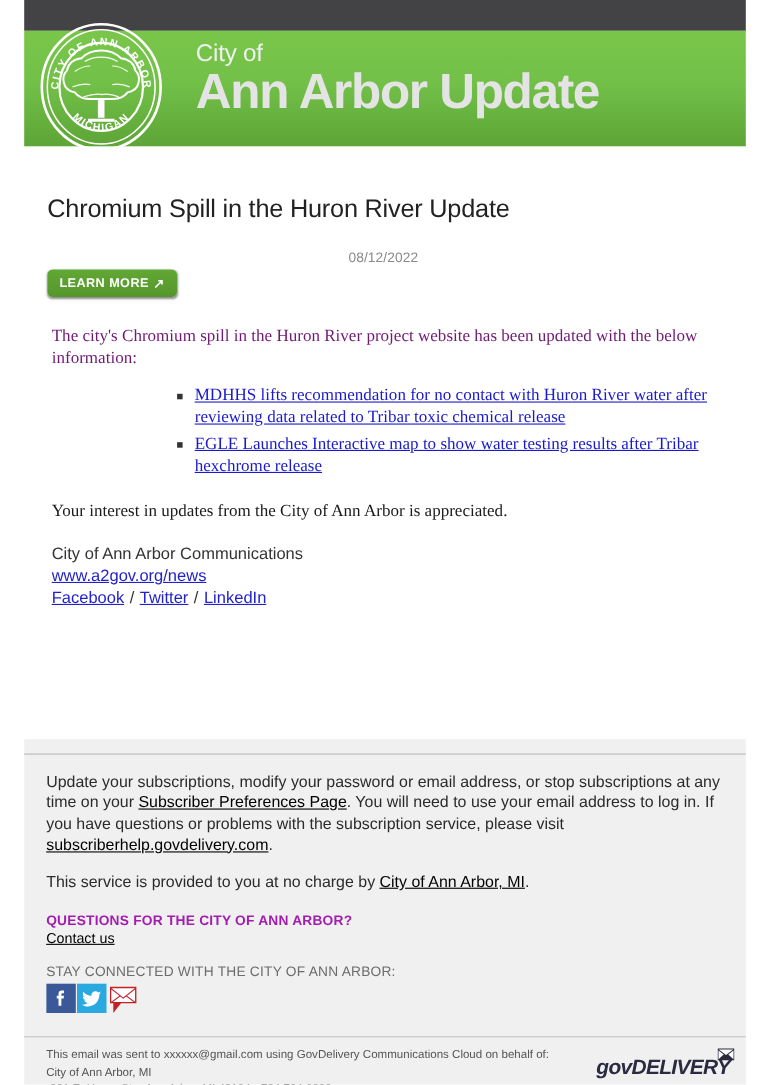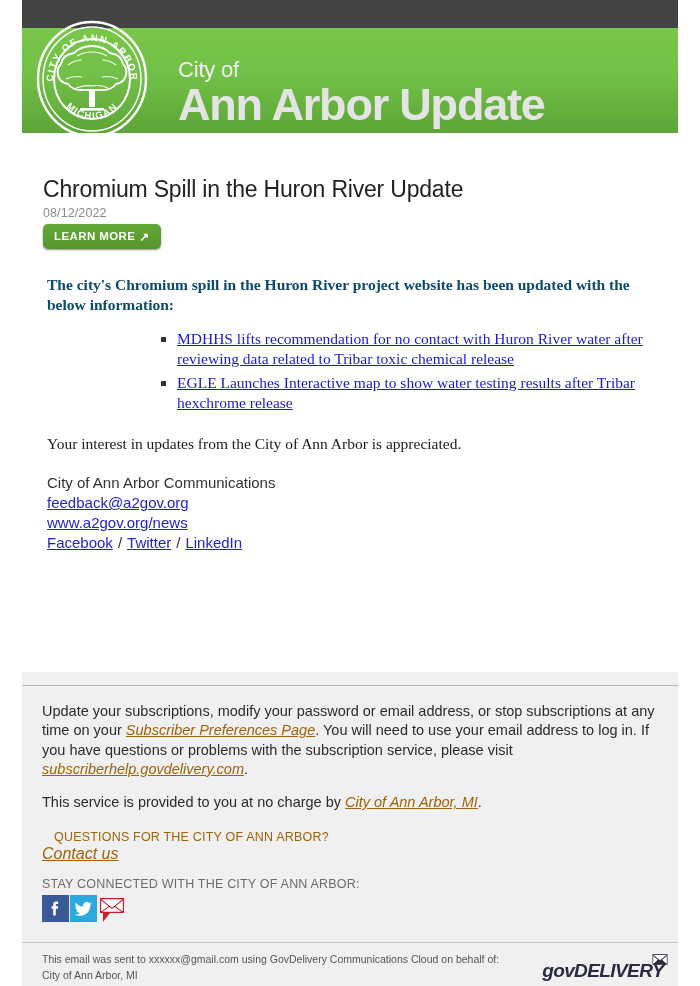--- a/index.html
+++ b/index.html
@@ -36,21 +36,20 @@
     width: 656px;
     height: 105px;
     background: linear-gradient(to bottom, #79c64a 0%, #72c048 45%, #5da537 100%);
   }
   .banner-text {
     position: absolute;
     left: 178px;
     top: 37px;
     color: #e9e9e9;
     line-height: 1;
-    margin-top: 22px;
   }
   .banner-small {
     display: block;
     font-size: 22px;
     font-weight: normal;
     letter-spacing: -0.2px;
     margin-bottom: 1px;
     color: #f0f0f0;
   }
   .banner-big {
@@ -83,24 +82,25 @@
   }
   h1.title {
     margin: 0;
     font-size: 23px;
     font-weight: normal;
     color: #222222;
     letter-spacing: -0.2px;
     font-family: "Liberation Sans", sans-serif;
   }
   .date {
-    margin-top: 3px;
+    margin-top: 24px;
     font-size: 12.5px;
     color: #8a8a8a;
     letter-spacing: 0.1px;
+    text-align: center;
   }
   .learn-more {
     display: inline-block;
     margin-top: 4px;
     padding: 5px 11px 6px 11px;
     background: linear-gradient(to bottom, #62a834 0%, #55962c 100%);
     border-radius: 5px;
     color: #ffffff;
     font-size: 11.5px;
     font-weight: bold;
@@ -112,25 +112,24 @@
   .learn-more .arrow {
     display: inline-block;
     margin-left: 4px;
     font-size: 12px;
     transform: translateY(0.5px);
   }
 
   p.serif {
     font-family: "Liberation Serif", "DejaVu Serif", serif;
     font-size: 15.5px;
-    color: #0c4a6e;
+    color: #701a75;
     line-height: 1.28;
     margin: 26px 0 12px 4px;
     max-width: 620px;
-    font-weight: bold;
   }
   ul.links {
     font-family: "Liberation Serif", "DejaVu Serif", serif;
     font-size: 15.5px;
     line-height: 1.3;
     margin: 14px 0 0 0;
     padding-left: 118px;
     list-style: none;
     max-width: 640px;
   }
@@ -191,34 +190,34 @@
     padding: 16px 20px 0 20px;
   }
   .footer p {
     margin: 0 0 14px 0;
     font-size: 14.5px;
     color: #2b2b2b;
     line-height: 1.33;
     font-family: "Liberation Sans", sans-serif;
   }
   .footer a {
-    color: #a16207;
+    color: #000000;
     text-decoration: underline;
-    font-style: italic;
   }
   .q-label {
     font-size: 12.5px;
-    color: #a16207;
+    color: #a21caf;
     letter-spacing: 0.2px;
-    margin: 18px 0 0 12px;
-    font-family: "Liberation Sans", sans-serif;
+    margin: 18px 0 0 0;
+    font-family: "Liberation Sans", sans-serif;
+    font-weight: bold;
   }
   .contact-link {
     display: inline-block;
-    font-size: 16px;
+    font-size: 13px;
     color: #2222cc;
     text-decoration: underline;
     margin-top: 1px;
   }
   .stay-label {
     font-size: 12.5px;
     color: #6c6c6c;
     letter-spacing: 0.2px;
     margin: 14px 0 4px 0;
     font-family: "Liberation Sans", sans-serif;
@@ -323,21 +322,20 @@
       </li>
       <li>
         <a href="#">EGLE Launches Interactive map to show water testing results after Tribar hexchrome release</a>
       </li>
     </ul>
 
     <p class="thanks-serif">Your interest in updates from the City of Ann Arbor is appreciated.</p>
 
     <div class="signature">
       <div>City of Ann Arbor Communications</div>
-      <div><a href="#">feedback@a2gov.org</a></div>
       <div><a href="#">www.a2gov.org/news</a></div>
       <div>
         <a href="#">Facebook</a><span class="sig-sep">/</span><a href="#">Twitter</a><span class="sig-sep">/</span><a href="#">LinkedIn</a>
       </div>
     </div>
 
   </div>
 </div>
 
 <div class="footer">

